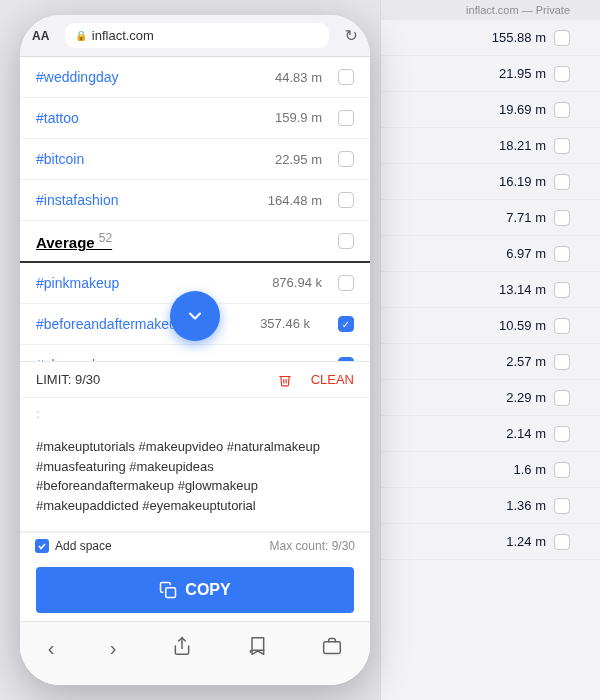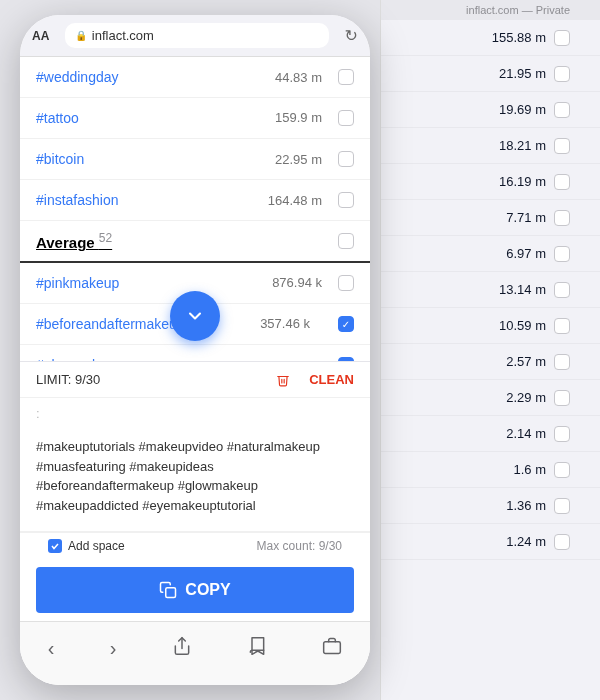--- a/index.html
+++ b/index.html
@@ -235,21 +235,21 @@
       font-size: 13px;
       font-weight: 500;
       color: #333;
     }
 
     .clean-btn {
       display: flex;
       align-items: center;
       gap: 19px;
       font-size: 13px;
-      font-weight: 700;
+      font-weight: 400;
       color: #e5341c;
       cursor: pointer;
     }
 
     .hashtag-textarea {
       width: 100%;
       padding: 12px 16px;
       font-size: 13px;
       color: #333;
       line-height: 1.5;
@@ -257,21 +257,21 @@
       outline: none;
       resize: none;
       min-height: 80px;
       background: white;
     }
 
     .bottom-panel-footer {
       display: flex;
       align-items: center;
       justify-content: space-between;
-      padding: 6px 28px;
+      padding: 6px 15px;
       border-top: 1px solid #f0f0f0;
     }
 
     .add-space-label {
       display: flex;
       align-items: center;
       gap: 6px;
       font-size: 12px;
       color: #333;
       cursor: pointer;

